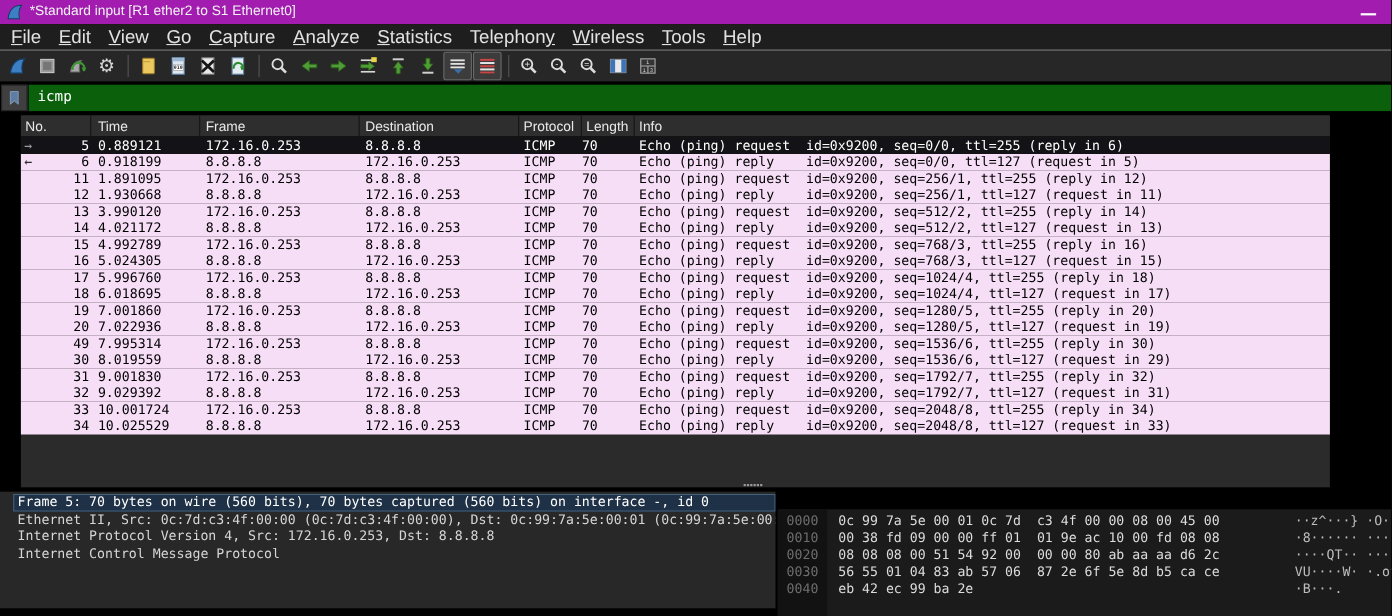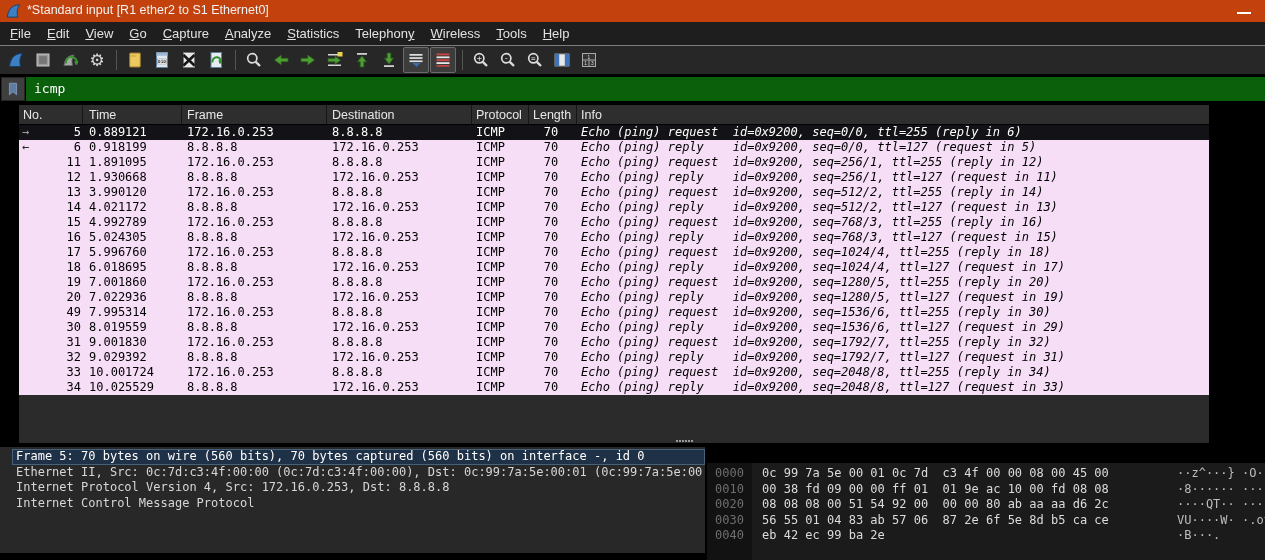--- a/index.html
+++ b/index.html
@@ -1,29 +1,29 @@
 <!DOCTYPE html>
 <html><head>
 <meta charset="utf-8">
 <style>
   * { margin:0; padding:0; box-sizing:border-box; }
   html,body { background:#000; }
   .win { position:relative; width:1265px; height:560px; background:#000; overflow:hidden;
          font-family:"Liberation Sans", sans-serif; }
 
   
-  .titlebar { position:absolute; left:0; top:0; width:1265px; height:22px; background:#c2410c; }
+  .titlebar { position:absolute; left:0; top:0; width:1265px; height:22px; background:#a21caf; }
   .titlebar svg { position:absolute; left:5px; top:2px; }
   .wtitle { position:absolute; left:27px; top:3px; font-size:12.5px; color:#f2f2f2; }
   .minbtn { position:absolute; right:14px; top:12px; width:14px; height:2px; background:#fff; }
 
   
   .menubar { position:absolute; left:0; top:22px; width:1265px; height:23px; background:#1e1e1e;
              display:flex; align-items:center; padding-left:2px; }
-  .mi { color:#e2e2e2; font-size:13px; padding:15px 8px; line-height:23px; }
+  .mi { color:#e2e2e2; font-size:17px; padding:15px 8px; line-height:23px; }
   .mi u { text-decoration:underline; }
 
   
   .toolbar { position:absolute; left:0; top:45px; width:1265px; height:29px; background:#272727;
              border-top:1px solid #7d7d7d; display:flex; align-items:center; padding-left:3px; }
   .tool { width:26px; height:26px; display:inline-flex; align-items:center; justify-content:center;
           margin-right:1px; border:1px solid transparent; border-radius:2px; }
   .tool.pressed { background:#3c3c3c; border:1px solid #6a6a6a; }
   .tsep { width:1px; height:20px; background:#555; margin:0 5px; display:inline-block; }
   .gl { font-family:"DejaVu Sans", sans-serif; font-size:17px; color:#d6d6d6; line-height:18px; }
@@ -45,22 +45,22 @@
           font-family:"DejaVu Sans Mono","Liberation Mono",monospace; font-size:12px; line-height:15px;
           white-space:nowrap; }
   .prow.sel { background:#131317; color:#fff; }
   .c-arr { position:absolute; left:3px; top:0; width:16px; color:#2a2a2a; }
   .prow.sel .c-arr { color:#9c9c9c; }
   .c-no   { width:64px;  text-align:right; padding-right:2px; }
   .c-time { width:99px;  padding-left:6px; }
   .c-src  { width:145px; padding-left:5px; }
   .c-dst  { width:145px; padding-left:5px; }
   .c-pro  { width:57px;  padding-left:4px; }
-  .c-len  { width:48px;  text-align:center; padding-right:4px; }
-  .c-info { flex:1; padding-left:4px; white-space:pre; overflow:hidden;font-style:italic; }
+  .c-len  { width:48px;  text-align:left; padding-right:4px; }
+  .c-info { flex:1; padding-left:4px; white-space:pre; overflow:hidden; }
   .h-no{width:64px;padding-left:4px}.h-time{width:99px;padding-left:6px}.h-src{width:145px;padding-left:5px}
   .h-dst{width:145px;padding-left:5px}.h-pro{width:57px;padding-left:4px}.h-len{width:48px;padding-left:4px}
   .h-info{flex:1;padding-left:4px;border-right:none}
 
   
   .vdots { position:absolute; left:676px; top:440px; display:flex; }
   .vdots i { width:2px; height:2px; background:#9a9a9a; margin-right:1px; }
 
   
   .details { position:absolute; left:0; top:447px; width:705px; height:106px; background:#282828;

